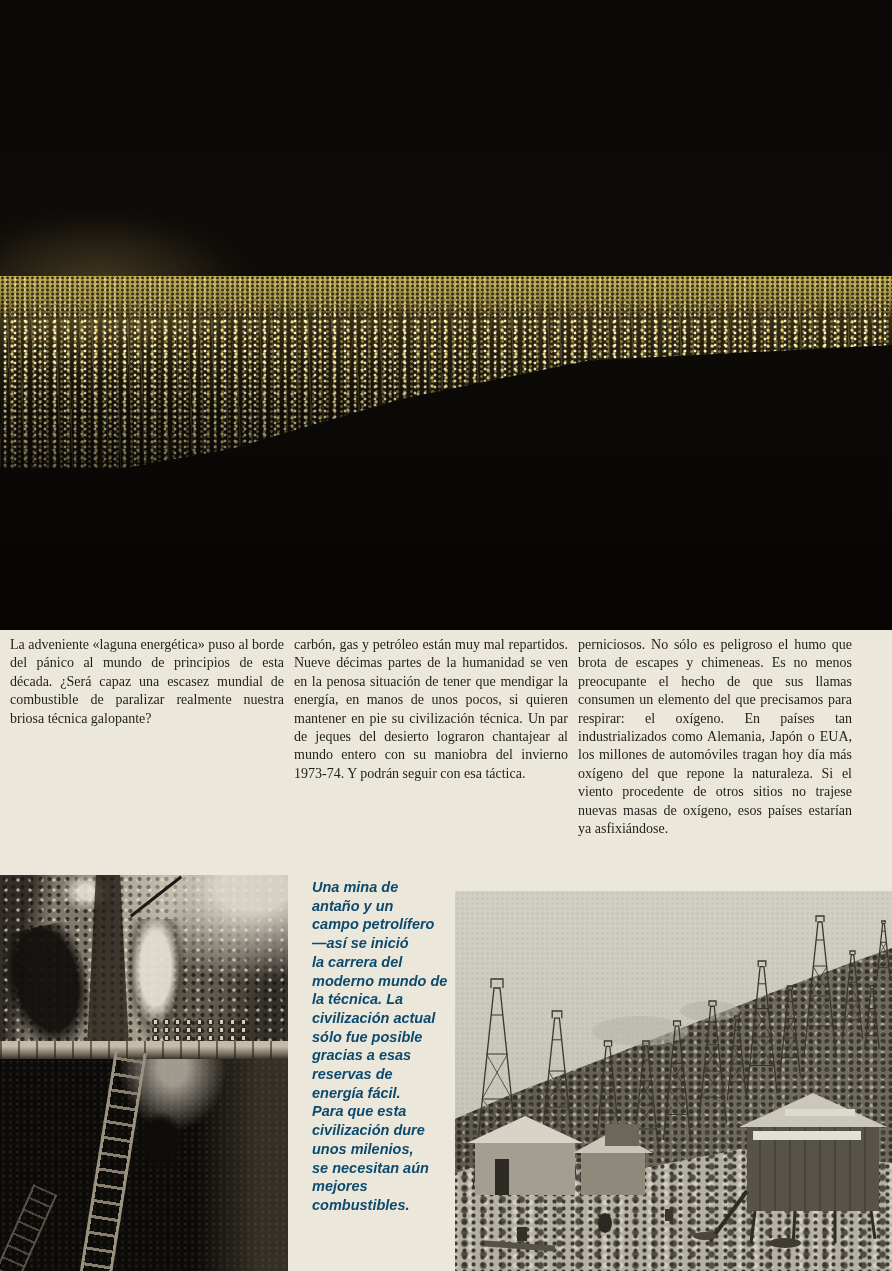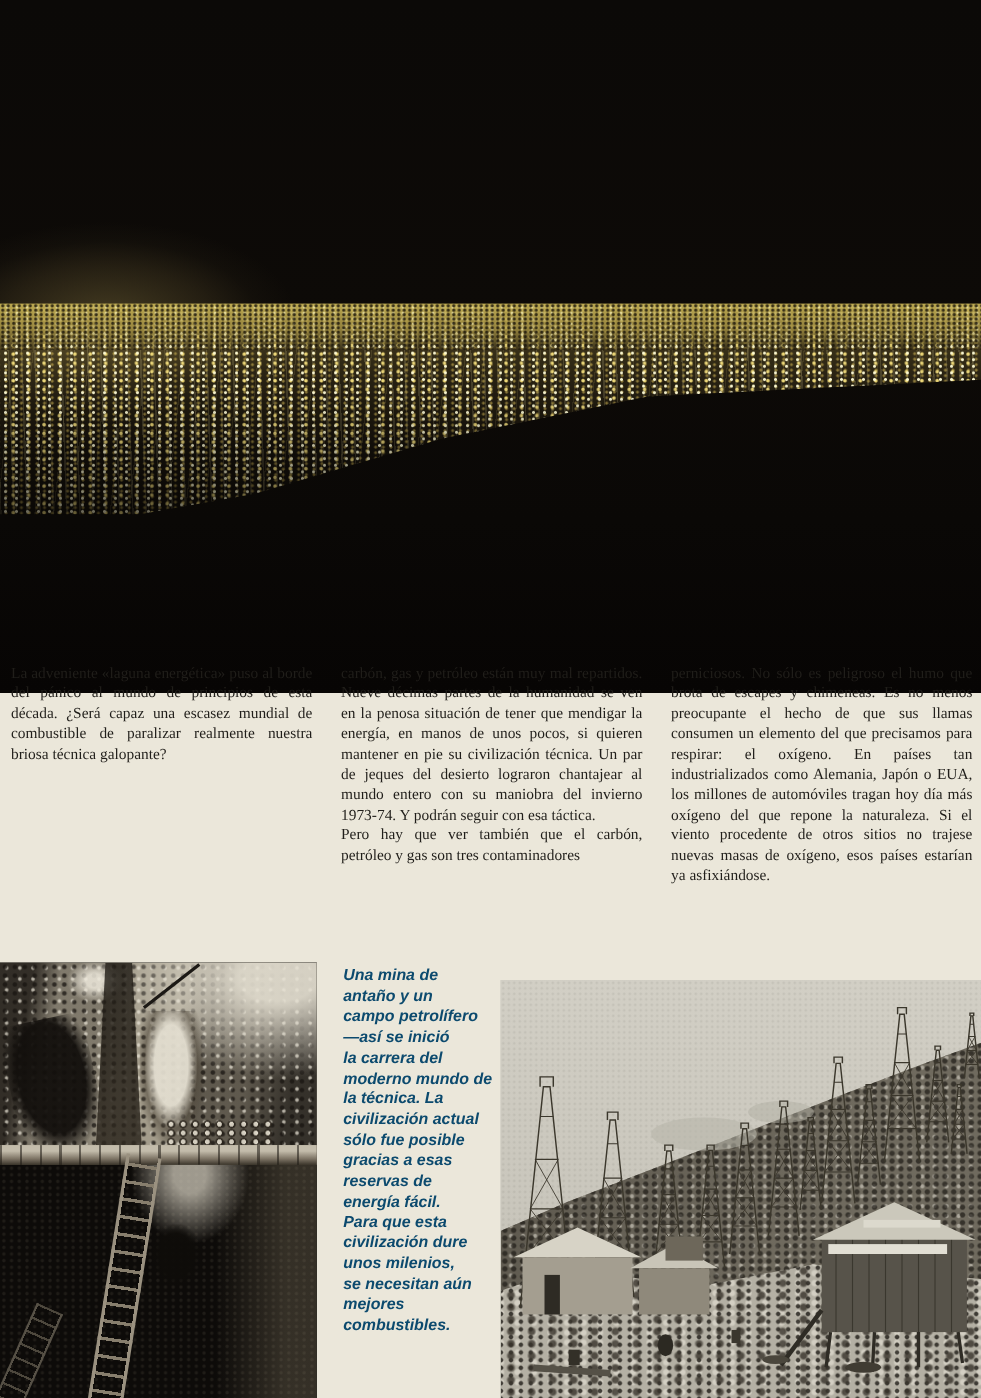--- a/index.html
+++ b/index.html
@@ -40,22 +40,22 @@
     background-image:
       radial-gradient(circle,rgba(25,20,10,.80) 0 1px,rgba(25,20,10,0) 1.9px),
       radial-gradient(circle,rgba(255,250,200,.55) 0 .8px,rgba(255,250,200,0) 1.5px),
       linear-gradient(180deg,rgba(196,176,84,.92) 0%,rgba(172,152,70,.75) 55%,rgba(130,112,52,0) 100%);
     background-size:5px 4px,9px 5px,100% 100%;
     background-position:0 0,2px 1px,0 0;
   }
 
   
   .columns{
-    position:absolute;left:10px;top:604px;width:874px;
-    display:grid;grid-template-columns:repeat(3,274px);column-gap:26px;
+    position:absolute;left:10px;top:636px;width:874px;
+    display:grid;grid-template-columns:repeat(3,274px);column-gap:10px;
     font-size:14px;line-height:18.4px;color:#201e1a;text-align:justify;
   }
   .columns p{margin:0;}
 
   
   .caption{
     position:absolute;left:312px;top:878px;width:148px;
     font-family:"Liberation Sans","DejaVu Sans",sans-serif;
     font-style:italic;font-weight:600;font-size:14.5px;line-height:18.7px;
     color:#0c4a6e;white-space:pre-line;
@@ -181,21 +181,20 @@
     <div class="lights-band"></div>
     <div class="band-rim"></div>
   </div>
 
   <div class="columns">
     <div>
       <p>La adveniente «laguna energética» puso al borde del pánico al mundo de principios de esta década. ¿Será capaz una escasez mundial de combustible de paralizar realmente nuestra briosa técnica galopante?</p>
     </div>
     <div>
       <p>carbón, gas y petróleo están muy mal repartidos. Nueve décimas partes de la humanidad se ven en la penosa situación de tener que mendigar la energía, en manos de unos pocos, si quieren mantener en pie su civilización técnica. Un par de jeques del desierto lograron chantajear al mundo entero con su maniobra del invierno 1973-74. Y podrán seguir con esa táctica.</p>
-      <p>Pero hay que ver también que el carbón, petróleo y gas son tres contaminadores</p>
     </div>
     <div>
       <p>perniciosos. No sólo es peligroso el humo que brota de escapes y chimeneas. Es no menos preocupante el hecho de que sus llamas consumen un elemento del que precisamos para respirar: el oxígeno. En países tan industrializados como Alemania, Japón o EUA, los millones de automóviles tragan hoy día más oxígeno del que repone la naturaleza. Si el viento procedente de otros sitios no trajese nuevas masas de oxígeno, esos países estarían ya asfixiándose.</p>
     </div>
   </div>
 
   <div class="engraving" aria-label="Nineteenth-century engraving of miners swinging picks on a wooden platform above a dark shaft with ladders">
     <div class="rock-top"></div>
     <div class="rock-pillar"></div>
     <div class="miner-left"></div>

